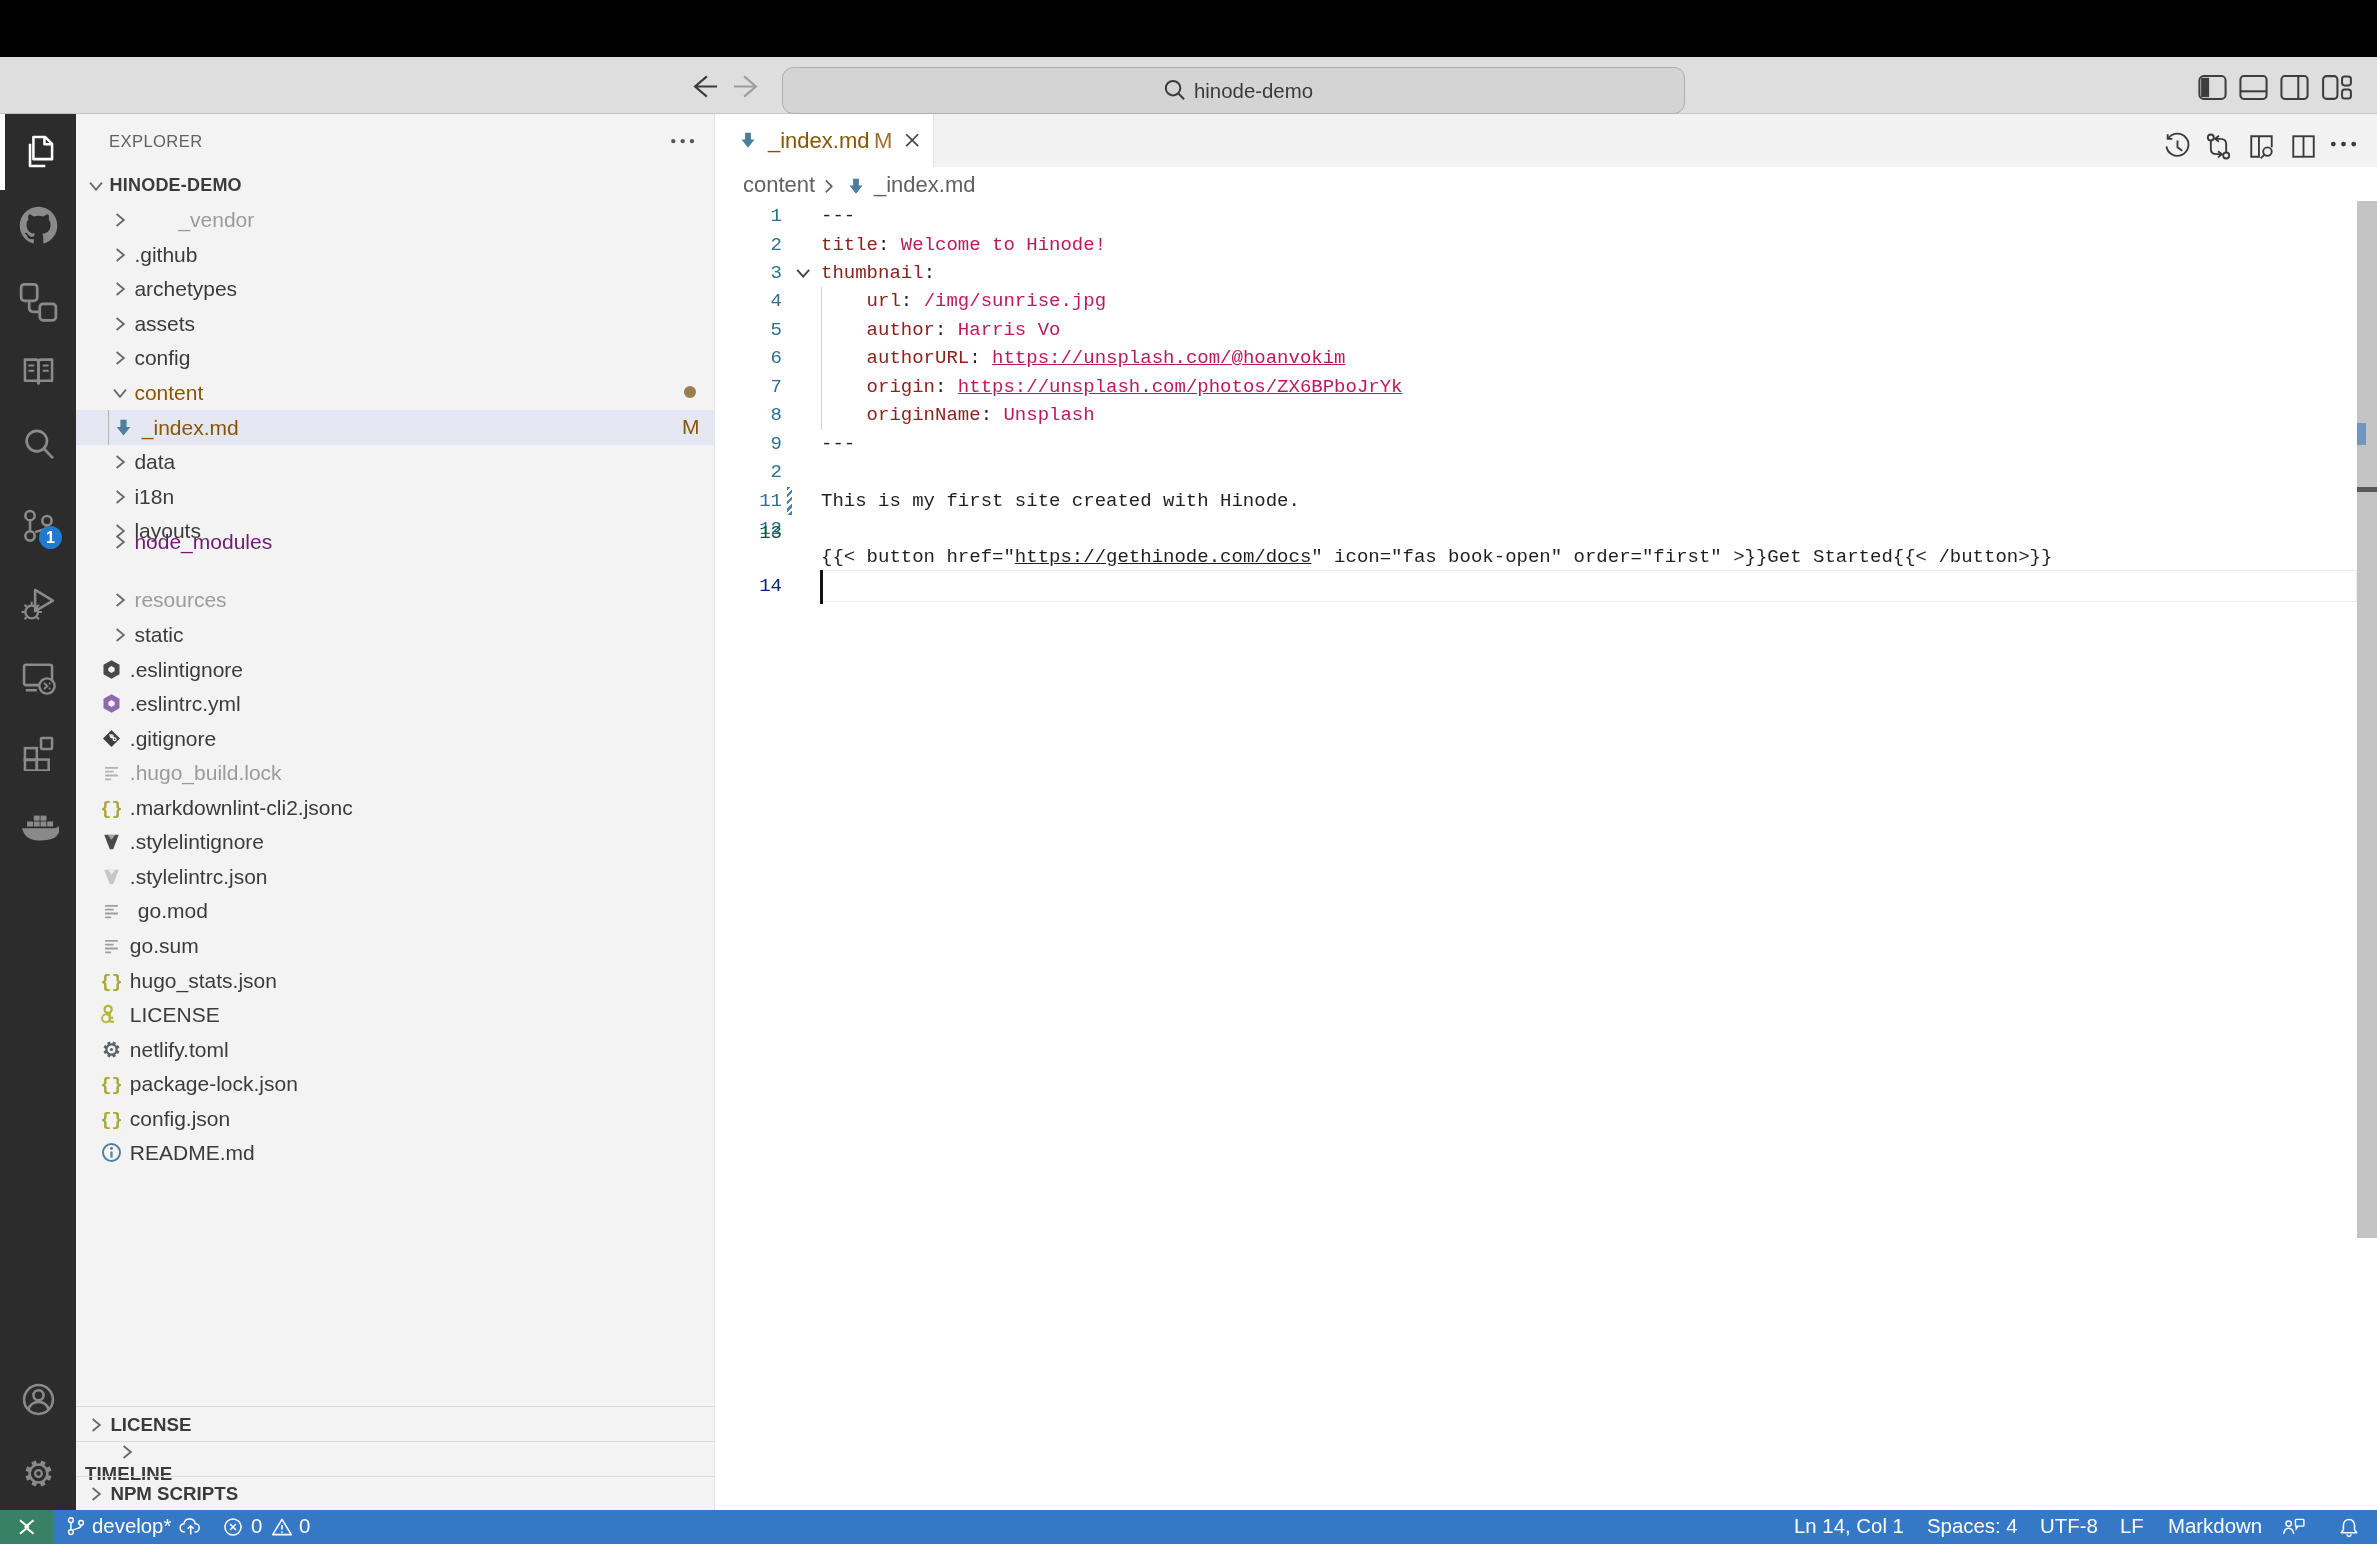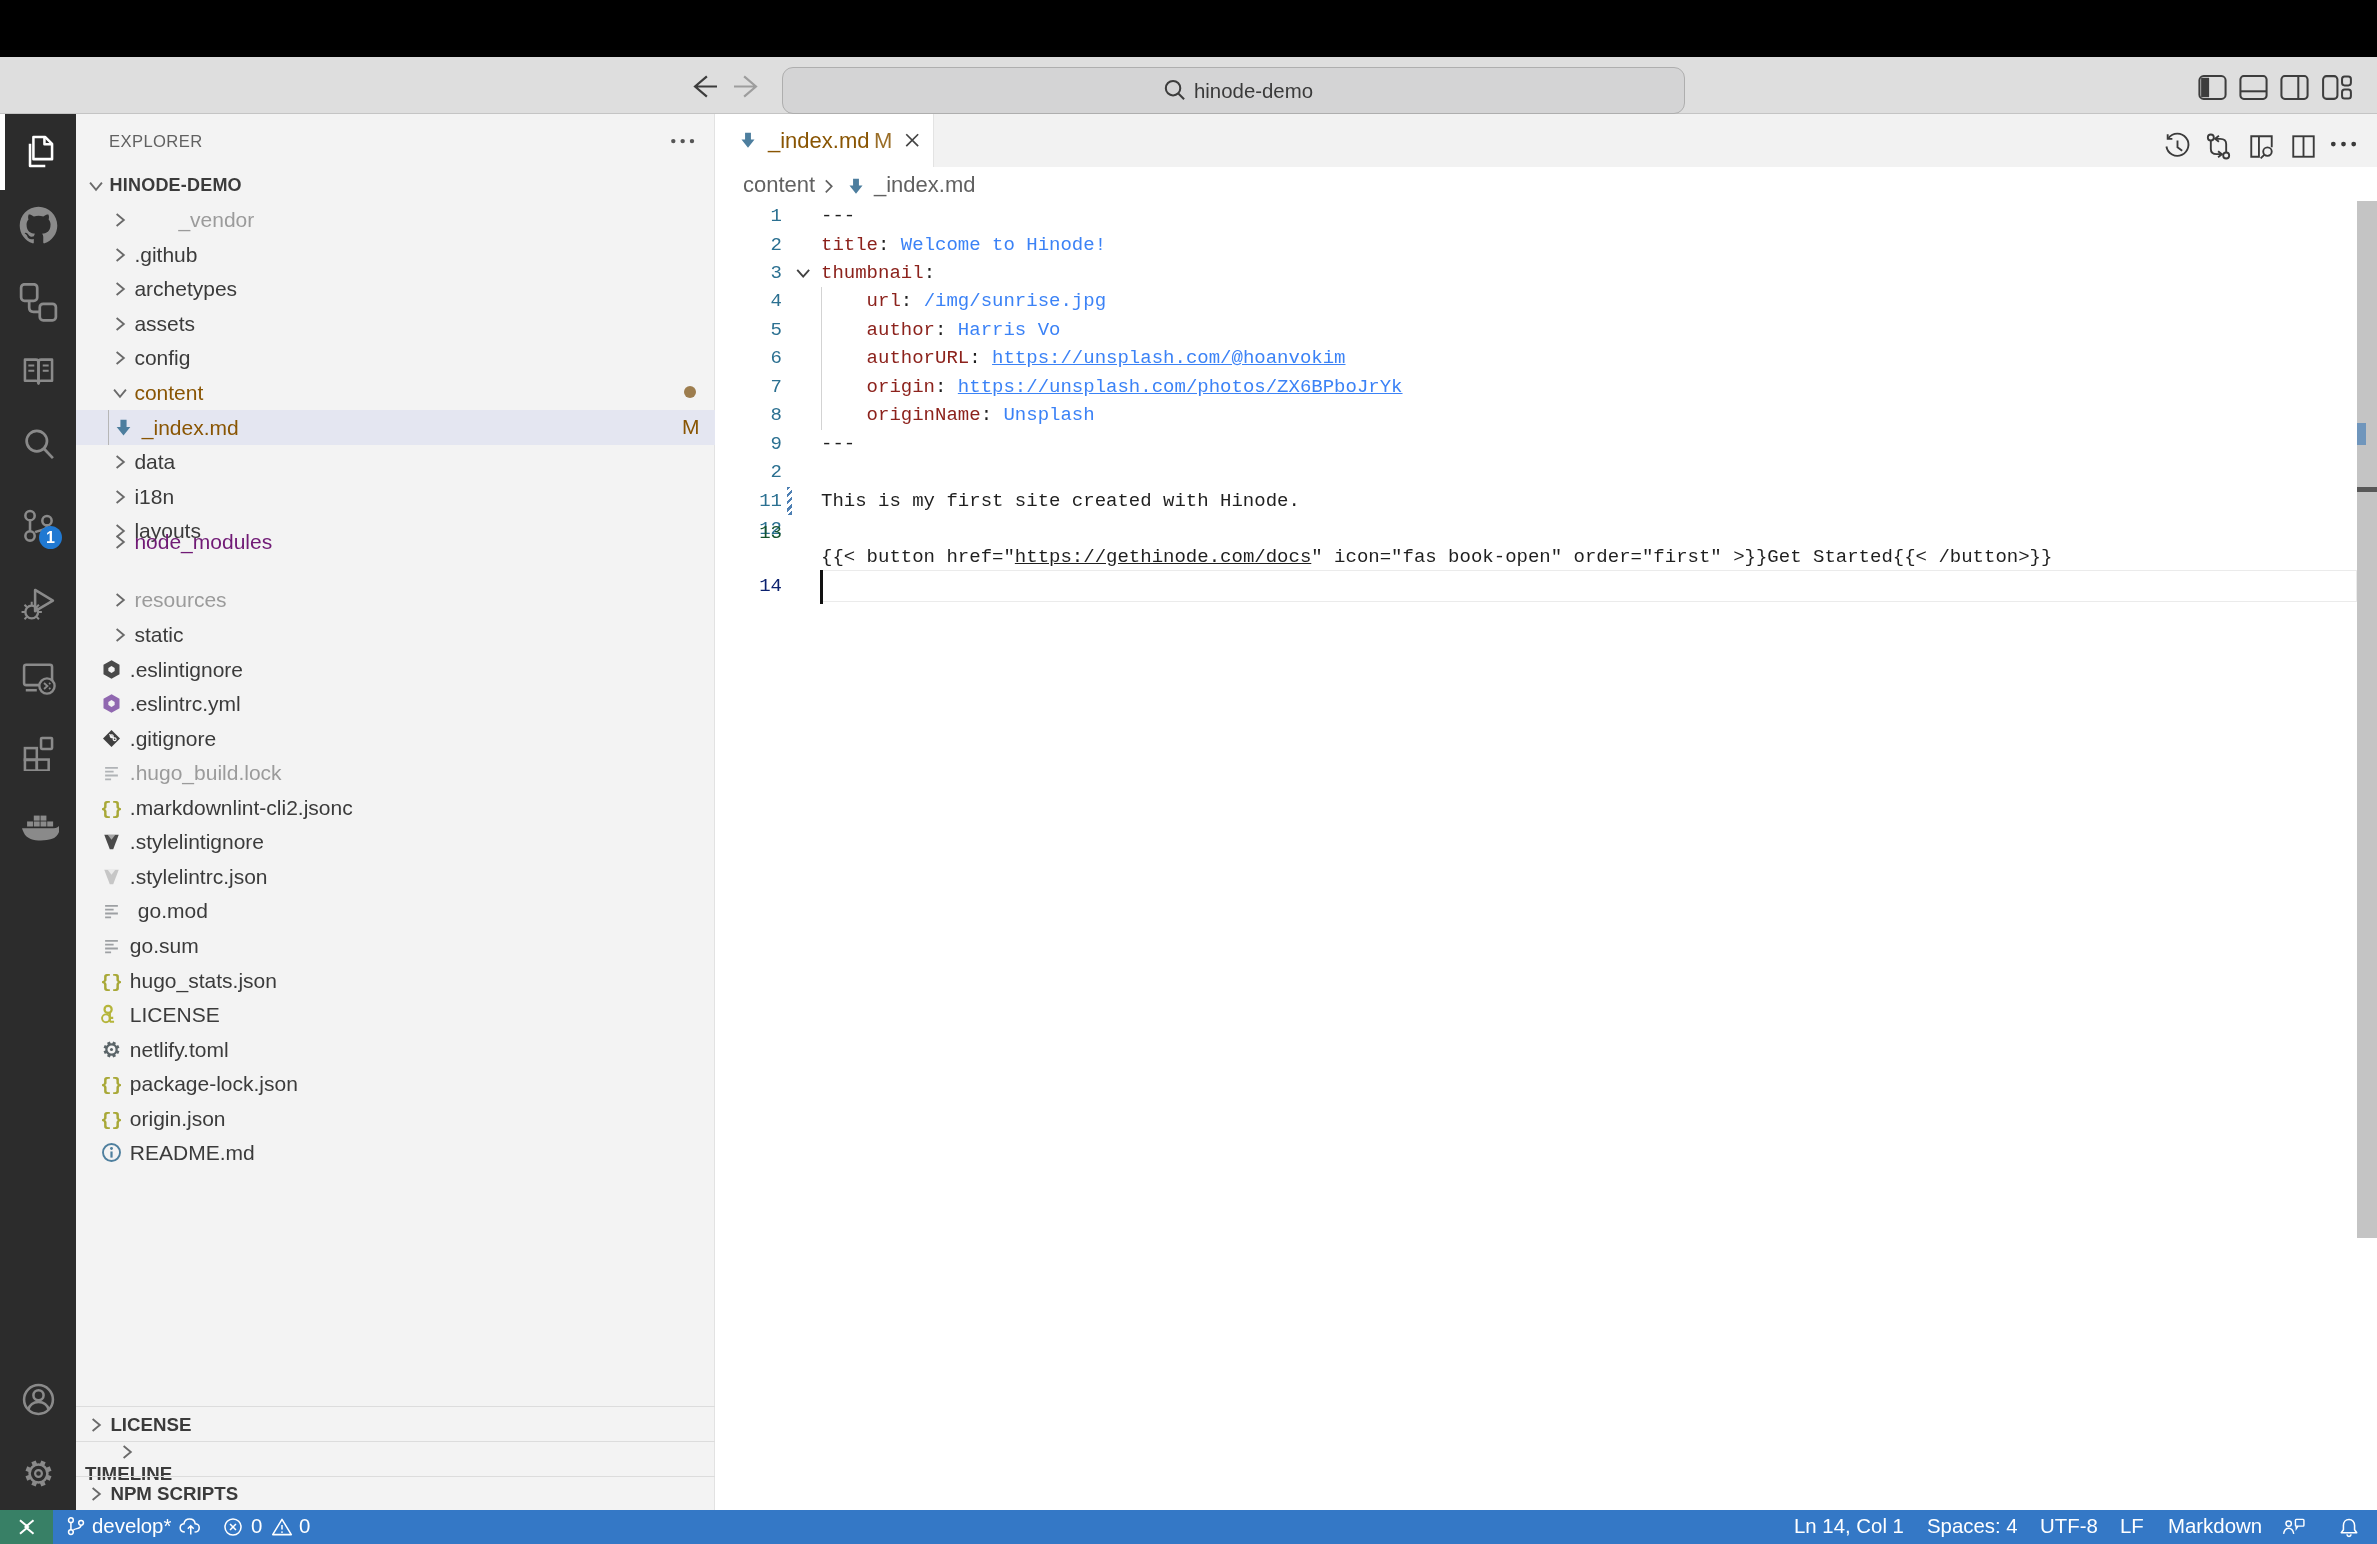--- a/index.html
+++ b/index.html
@@ -5,21 +5,21 @@
   html,body{margin:0;padding:0;}
   body{width:2377px;height:1545px;position:relative;overflow:hidden;background:#fff;
        font-family:"Liberation Sans",sans-serif;}
   .abs{position:absolute;}
   .row{position:absolute;height:35px;display:flex;align-items:center;font-size:21px;color:#3b3b3b;}
   .chev{width:22px;height:22px;flex:0 0 22px;margin-right:3.4px;}
   .fico{width:23px;height:23px;flex:0 0 23px;margin-right:6.8px;}
   .ln{position:absolute;left:713px;width:69px;text-align:right;color:#2b7091;font-family:"Liberation Mono",monospace;font-size:19px;line-height:28.4px;}
   .cl{position:absolute;left:821px;font-family:"Liberation Mono",monospace;font-size:19px;line-height:28.4px;white-space:pre;color:#1f1f1f;}
   .k{color:#8c221c;}
-  .v{color:#3b82f6;}
+  .v{color:#be185d;}
   .u{text-decoration:underline;}
   .p{color:#1f1f1f;}
 </style>
 </head>
 <body>
 
 <div class="abs" style="left:0;top:0;width:2377px;height:57px;background:#000;"></div>
 
 <div class="abs" style="left:0;top:57px;width:2377px;height:57px;background:#dedede;border-bottom:0.8px solid #c4c4c4;box-sizing:border-box;"></div>
 
@@ -327,21 +327,21 @@
 <div class="row" style="left:100px;top:1066px;">
     <svg class="fico" viewBox="0 0 27 27" style="font-size:25px">
       <text x="13.5" y="21" text-anchor="middle" font-family="Liberation Mono" font-size="22" font-weight="bold" fill="#a8a837">{}</text>
     </svg>
     <span>package-lock.json</span>
   </div>
 <div class="row" style="left:100px;top:1101px;">
     <svg class="fico" viewBox="0 0 27 27" style="font-size:25px">
       <text x="13.5" y="21" text-anchor="middle" font-family="Liberation Mono" font-size="22" font-weight="bold" fill="#a8a837">{}</text>
     </svg>
-    <span>origin.json</span>
+    <span>config.json</span>
   </div>
 <div class="row" style="left:100px;top:1135px;">
     <svg class="fico" viewBox="0 0 27 27">
       <circle cx="13.5" cy="13.5" r="10" stroke="#4e7f9e" stroke-width="2.2" fill="none"></circle>
       <circle cx="13.5" cy="8.8" r="1.7" fill="#4e7f9e"></circle>
       <path d="M13.5 12.3 v7.2" stroke="#4e7f9e" stroke-width="2.6"></path>
     </svg>
     <span>README.md</span>
   </div>
 <div class="abs" style="left:684px;top:386px;width:12px;height:12px;border-radius:50%;background:#9d7d4e;"></div>

